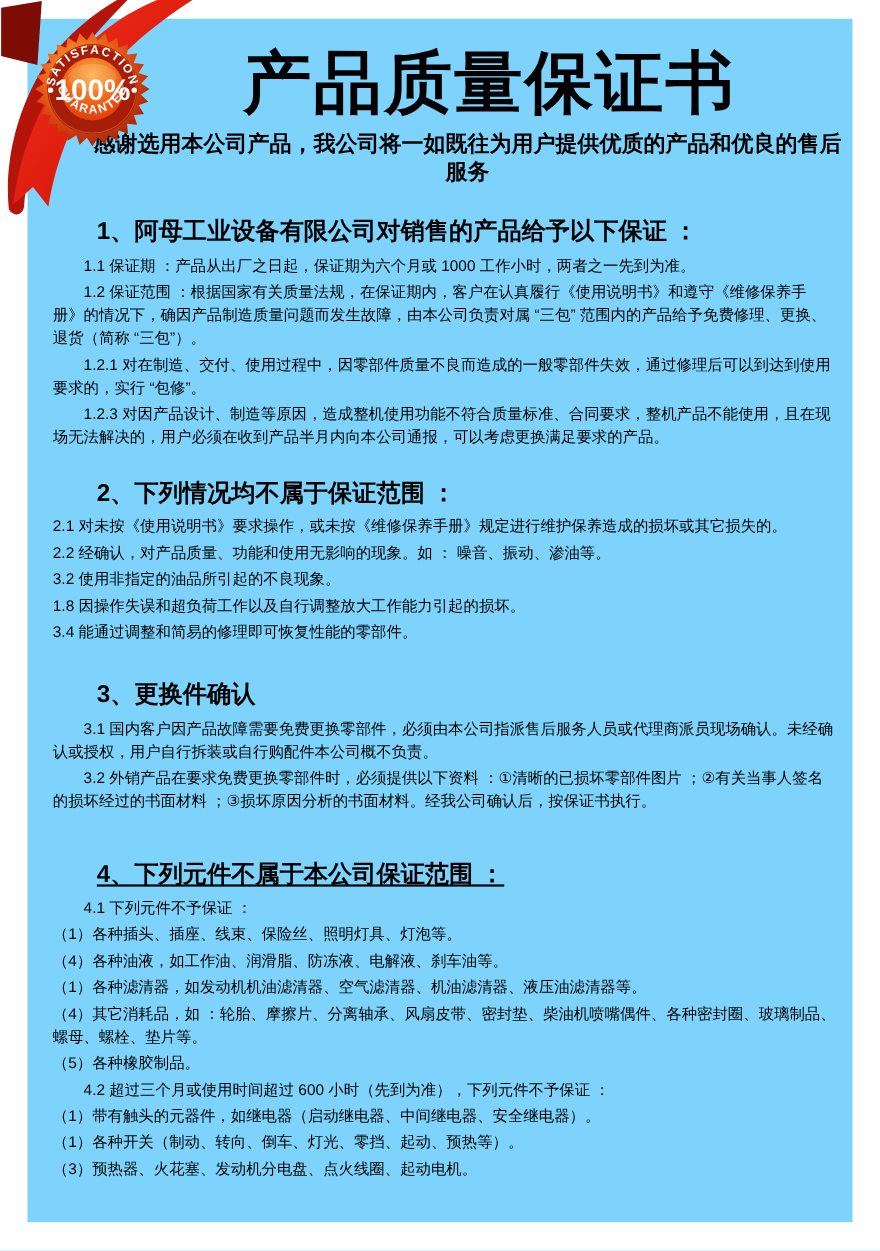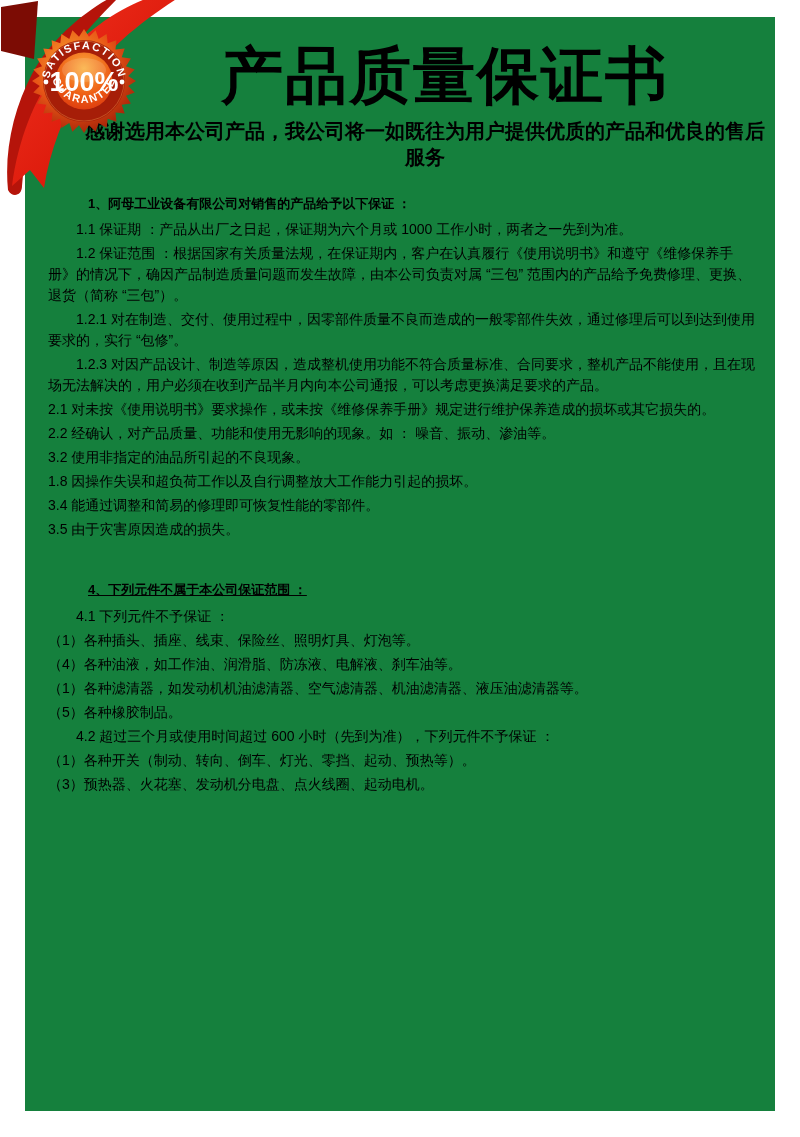--- a/index.html
+++ b/index.html
@@ -3,32 +3,32 @@
 <meta charset="utf-8">
 <style>
   html,body{margin:0;padding:0;}
   body{
     width:800px;height:1137px;position:relative;background:#ffffff;
     font-family:"Liberation Sans","DejaVu Sans",sans-serif;
     -webkit-font-smoothing:antialiased;
   }
   .page{
     position:absolute;left:25px;top:17px;width:750px;height:1094px;
-    background:#15803d;color:#000;overflow:hidden;
+    background:#7dd3fc;color:#000;overflow:hidden;
   }
   .title{
     text-align:center;font-size:62px;font-weight:900;letter-spacing:2px;
     margin:26px 20px 10px 110px;line-height:1.05;
   }
   .subtitle{
     text-align:center;font-size:20px;font-weight:bold;margin:0 10px 2px 60px;
     line-height:1.3;
   }
   .content{padding:0 14px 0 23px;font-size:14px;line-height:1.5;}
-  .sec-h{font-size:13px;font-weight:bold;margin:26px 0 7px 40px;line-height:1.25;}
+  .sec-h{font-size:22px;font-weight:bold;margin:26px 0 7px 40px;line-height:1.25;}
   .sec-4 .sec-h{margin-top:42px;text-decoration:underline;}
   .sec-3 .sec-h{margin-top:32px;}
   .para{margin:0 0 3px 0;font-weight:500;}
   .para.indent{text-indent:28px;}
   .badge-wrap{position:absolute;left:0;top:0;width:200px;height:210px;z-index:5;}
   .arc-text{fill:#ffffff;font-size:11px;font-weight:bold;letter-spacing:1.6px;
     font-family:"Liberation Sans","DejaVu Sans",sans-serif;}
   .pct-text{fill:#ffffff;font-size:27px;font-weight:900;
     font-family:"Liberation Sans","DejaVu Sans",sans-serif;}
 </style>
@@ -43,37 +43,44 @@
 
     <section class="sec sec-1">
       <h2 class="sec-h">1、阿母工业设备有限公司对销售的产品给予以下保证 ：</h2>
       <p class="para indent">1.1 保证期 ：产品从出厂之日起，保证期为六个月或 1000 工作小时，两者之一先到为准。</p>
       <p class="para indent">1.2 保证范围 ：根据国家有关质量法规，在保证期内，客户在认真履行《使用说明书》和遵守《维修保养手册》的情况下，确因产品制造质量问题而发生故障，由本公司负责对属 “三包” 范围内的产品给予免费修理、更换、退货（简称 “三包”）。</p>
       <p class="para indent">1.2.1 对在制造、交付、使用过程中，因零部件质量不良而造成的一般零部件失效，通过修理后可以到达到使用要求的，实行 “包修”。</p>
       <p class="para indent">1.2.3 对因产品设计、制造等原因，造成整机使用功能不符合质量标准、合同要求，整机产品不能使用，且在现场无法解决的，用户必须在收到产品半月内向本公司通报，可以考虑更换满足要求的产品。</p>
     </section>
 
     <section class="sec sec-2">
+      <h2 class="sec-h">2、下列情况均不属于保证范围 ：</h2>
       <p class="para">2.1 对未按《使用说明书》要求操作，或未按《维修保养手册》规定进行维护保养造成的损坏或其它损失的。</p>
       <p class="para">2.2 经确认，对产品质量、功能和使用无影响的现象。如 ： 噪音、振动、渗油等。</p>
       <p class="para">3.2 使用非指定的油品所引起的不良现象。</p>
       <p class="para">1.8 因操作失误和超负荷工作以及自行调整放大工作能力引起的损坏。</p>
       <p class="para">3.4 能通过调整和简易的修理即可恢复性能的零部件。</p>
-      <p class="para">3.5  由于灾害原因造成的损失。</p>
     </section>
 
+    <section class="sec sec-3">
+      <h2 class="sec-h">3、更换件确认</h2>
+      <p class="para indent">3.1 国内客户因产品故障需要免费更换零部件，必须由本公司指派售后服务人员或代理商派员现场确认。未经确认或授权，用户自行拆装或自行购配件本公司概不负责。</p>
+      <p class="para indent">3.2 外销产品在要求免费更换零部件时，必须提供以下资料 ：①清晰的已损坏零部件图片 ；②有关当事人签名的损坏经过的书面材料 ；③损坏原因分析的书面材料。经我公司确认后，按保证书执行。</p>
+    </section>
 
     <section class="sec sec-4">
       <h2 class="sec-h">4、下列元件不属于本公司保证范围 ：</h2>
       <p class="para indent">4.1 下列元件不予保证 ：</p>
       <p class="para">（1）各种插头、插座、线束、保险丝、照明灯具、灯泡等。</p>
       <p class="para">（4）各种油液，如工作油、润滑脂、防冻液、电解液、刹车油等。</p>
       <p class="para">（1）各种滤清器，如发动机机油滤清器、空气滤清器、机油滤清器、液压油滤清器等。</p>
+      <p class="para">（4）其它消耗品，如 ：轮胎、摩擦片、分离轴承、风扇皮带、密封垫、柴油机喷嘴偶件、各种密封圈、玻璃制品、螺母、螺栓、垫片等。</p>
       <p class="para">（5）各种橡胶制品。</p>
       <p class="para indent">4.2 超过三个月或使用时间超过 600 小时（先到为准），下列元件不予保证 ：</p>
+      <p class="para">（1）带有触头的元器件，如继电器（启动继电器、中间继电器、安全继电器）。</p>
       <p class="para">（1）各种开关（制动、转向、倒车、灯光、零挡、起动、预热等）。</p>
       <p class="para">（3）预热器、火花塞、发动机分电盘、点火线圈、起动电机。</p>
     </section>
 
   </div>
 </div>
 
 <div class="badge-wrap">
   <svg width="200" height="210" viewBox="0 0 200 210">
     <defs>

